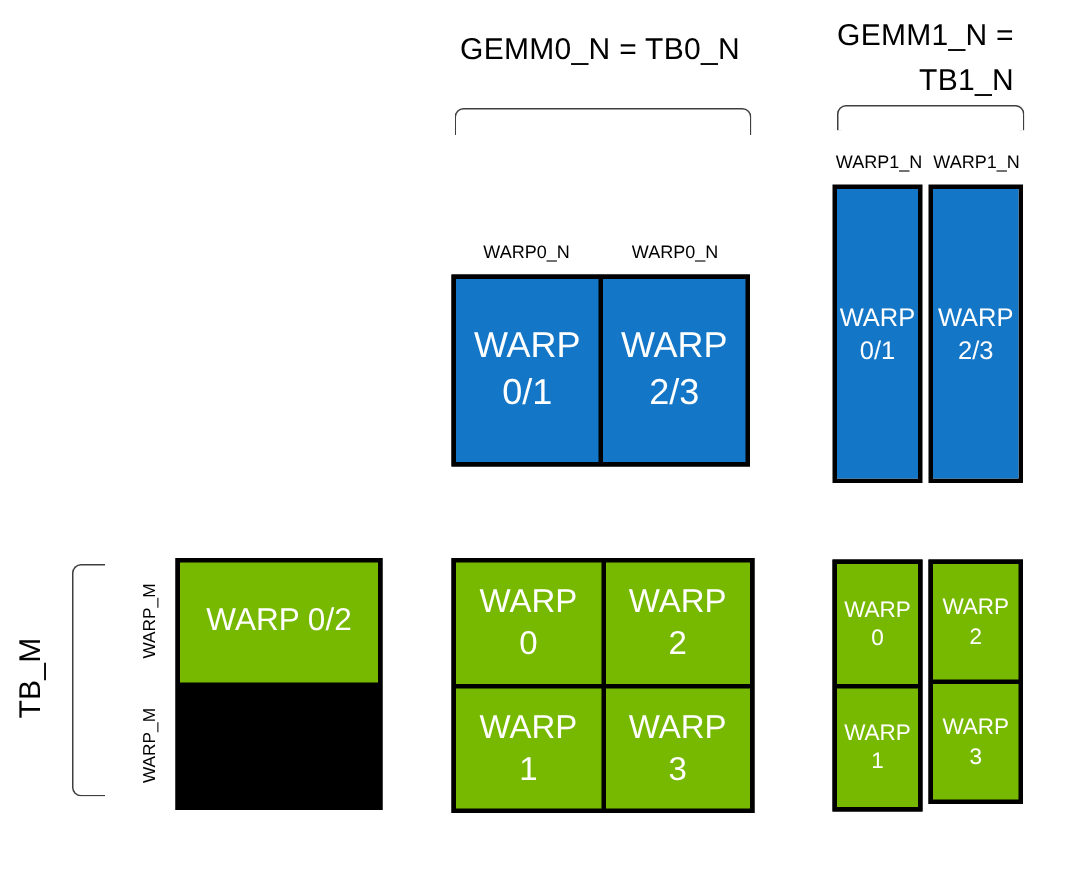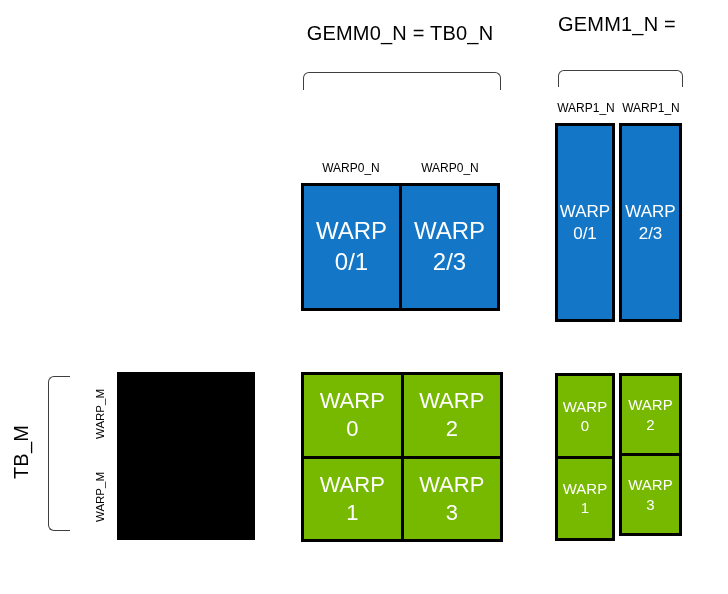--- a/index.html
+++ b/index.html
@@ -106,20 +106,21 @@
 </style>
 </head>
 <body>
 
 <div class="canvas">
 
   <div class="heading gemm0-title">GEMM0_N = TB0_N</div>
 
   <div class="heading gemm1-title">
     <span class="line1">GEMM1_N =</span><br>
+    <span class="line2">TB1_N</span>
   </div>
 
   <div class="bracket-h bracket-tb0"></div>
   <div class="bracket-h bracket-tb1"></div>
   <div class="bracket-v"></div>
 
   <div class="vlabel tbm-label">TB_M</div>
   <div class="vlabel warpm-1">WARP_M</div>
   <div class="vlabel warpm-2">WARP_M</div>
 
@@ -146,20 +147,23 @@
     </div>
   </div>
   <div class="tile-grid blue-right-2">
     <div class="cell blue">
       <span>WARP</span>
       <span>2/3</span>
     </div>
   </div>
 
   <div class="tile-grid green-left">
+    <div class="cell green">
+      <span>WARP 0/2</span>
+    </div>
   </div>
 
   <div class="tile-grid green-center">
     <div class="cell green">
       <span>WARP</span>
       <span>0</span>
     </div>
     <div class="cell green">
       <span>WARP</span>
       <span>2</span>

